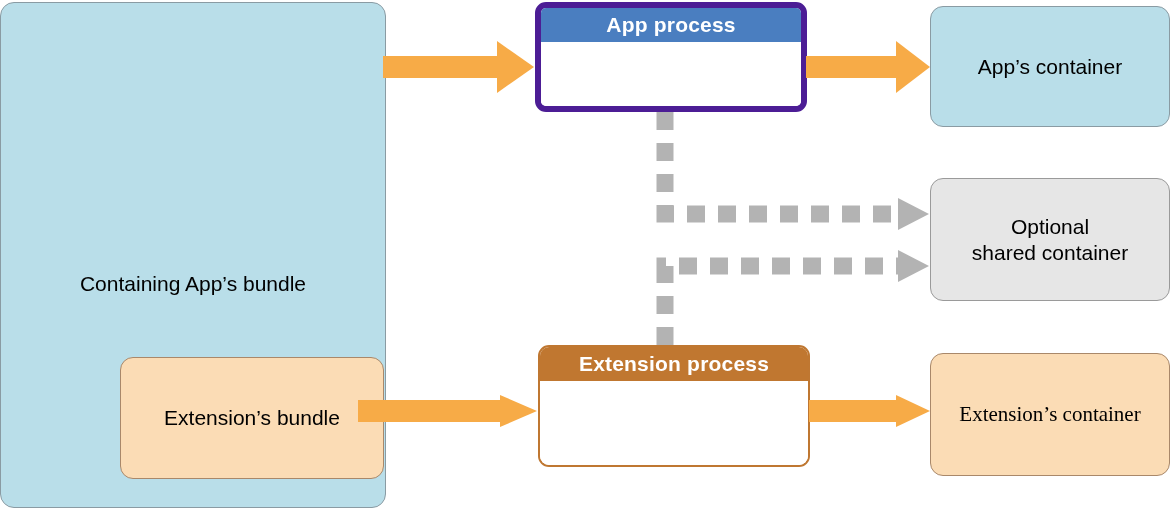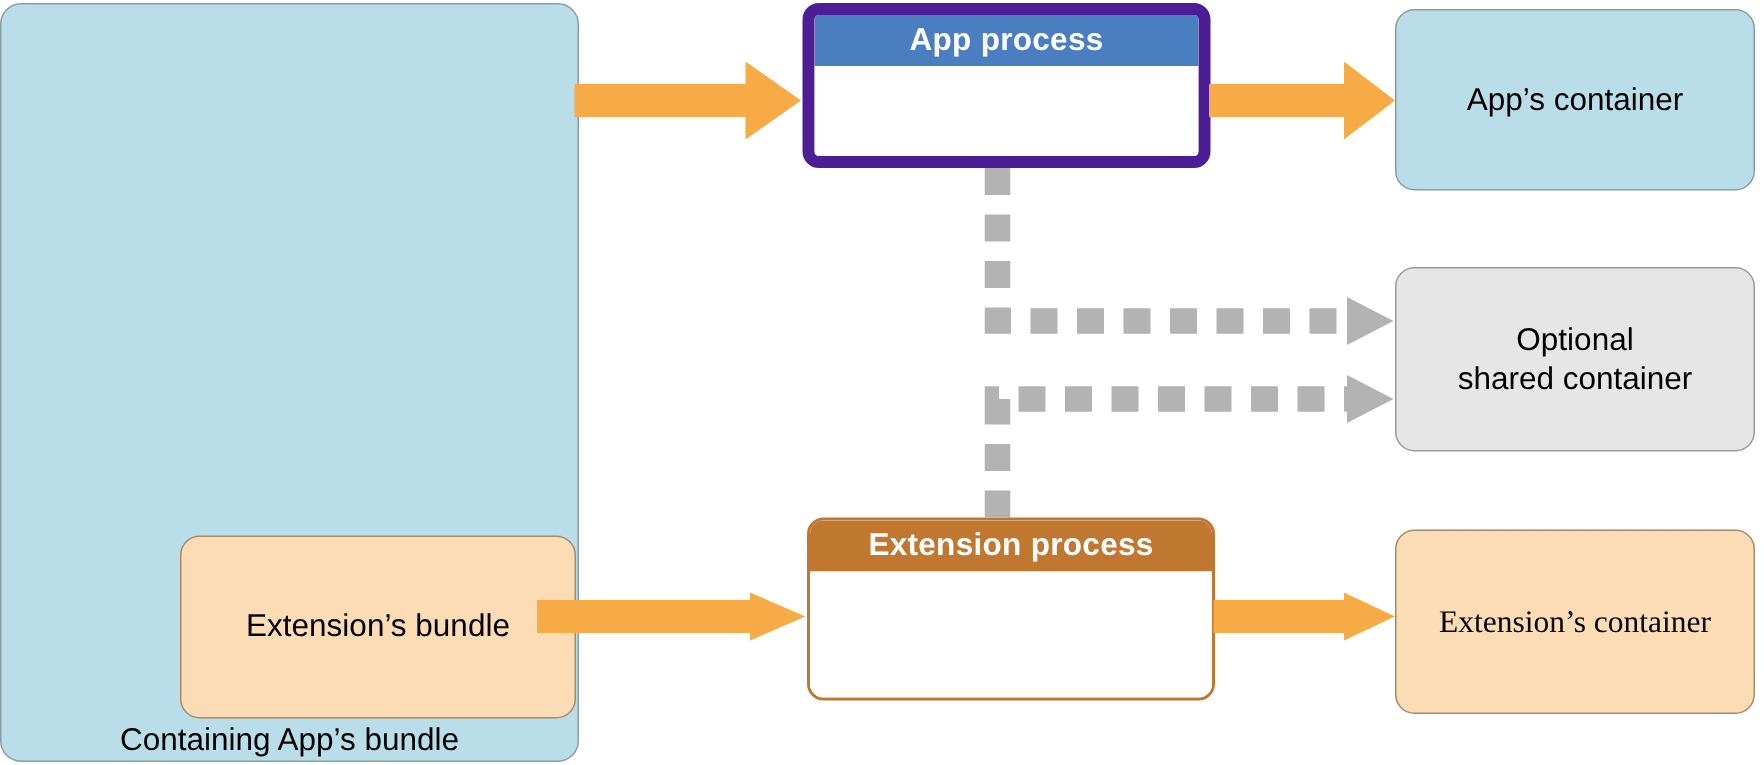--- a/index.html
+++ b/index.html
@@ -31,21 +31,21 @@
 
   
   #app-bundle {
     left: 0px;
     top: 2px;
     width: 386px;
     height: 506px;
     background: #b9dee9;
     border: 1.5px solid #8a9ba3;
     border-radius: 14px;
-    align-items: flex-end;
+    align-items: center;
     justify-content: center;
     padding-top: 58px;
   }
 
   
   #extension-bundle {
     left: 96px;
     top: 357px;
     width: 264px;
     height: 122px;
@@ -77,21 +77,21 @@
   .process .body {
     flex: 1;
     background: #ffffff;
   }
 
   #app-process {
     left: 535px;
     top: 2px;
     width: 272px;
     height: 110px;
-    border: 8px solid #4c1d95;
+    border: 6px solid #4c1d95;
     background: #ffffff;
   }
   #app-process .hdr { background: #4a7ec0; }
 
   #extension-process {
     left: 538px;
     top: 345px;
     width: 272px;
     height: 122px;
     border: 2px solid #bf7731;

